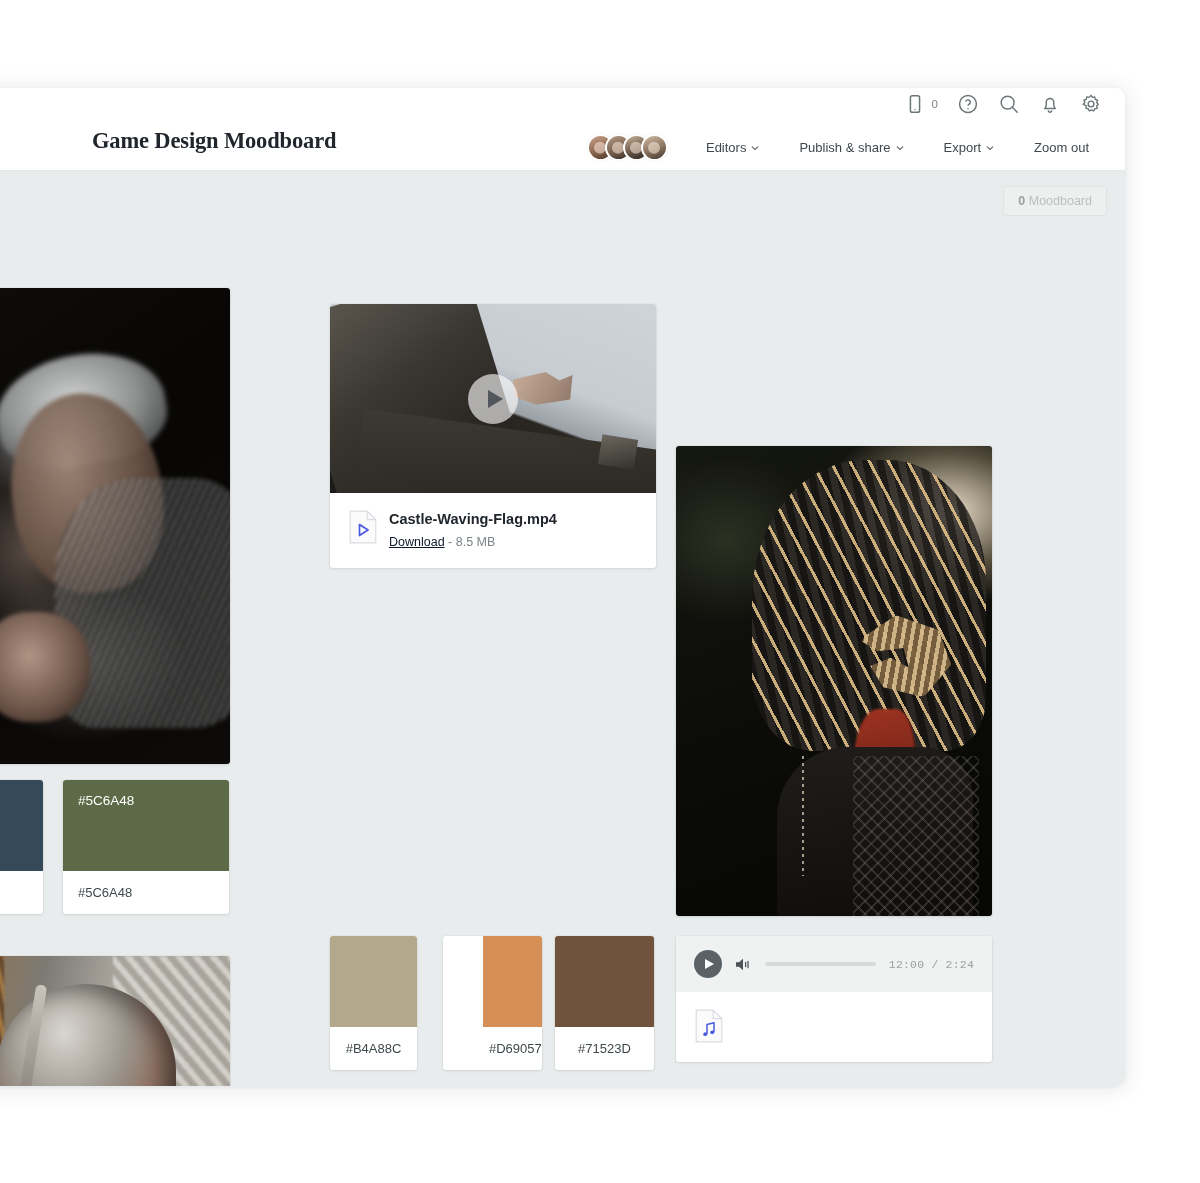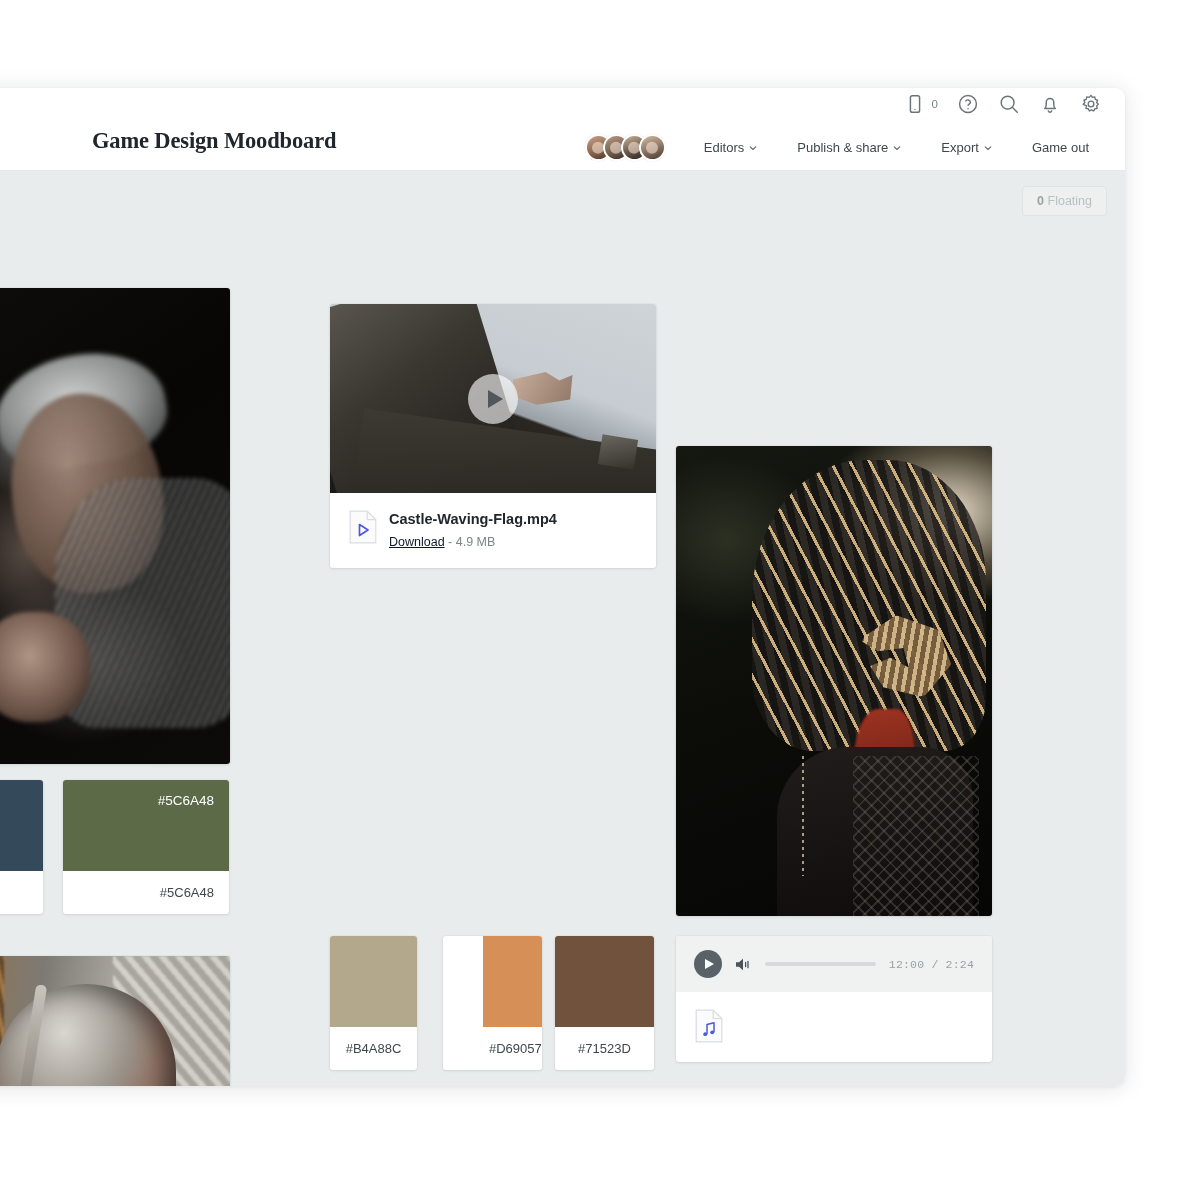--- a/index.html
+++ b/index.html
@@ -433,49 +433,49 @@
       <div class="hmenu">
         <span>Export</span>
         <span class="caret">
           <svg viewBox="0 0 10 10" fill="none" stroke="#5a6468" stroke-width="1.3" stroke-linecap="round">
               <path d="M1.5 3.5 5 6.8 8.5 3.5"></path>
             </svg>
         </span>
       </div>
 
       <div class="hmenu">
-        <span>Game out</span>
+        <span>Zoom out</span>
       </div>
     </div>
   </div>
 
   <div class="canvas">
 
     <div class="unsorted-badge">
       <b>0</b>
-      <span>Floating</span>
+      <span>Moodboard</span>
     </div>
 
     <div class="card" style="left:-80px; top:117px; width:390px; height:476px;">
       <div class="photo-shaman" style="position:relative; left:0; top:0; width:100%; height:100%;">
         <div class="shaman-hair"></div>
         <div class="shaman-head"></div>
         <div class="shaman-fur"></div>
         <div class="shaman-hands"></div>
       </div>
     </div>
 
     <div class="card" style="left:-80px; top:609px; width:203px;">
       <div class="swatch-fill" style="background:#344A5A;">
         
       </div>
       <div class="swatch-label">A5A</div>
     </div>
 
-    <div class="card" style="left:143px; top:609px; width:166px;text-align:right;">
+    <div class="card" style="left:143px; top:609px; width:166px;">
       <div class="swatch-fill" style="background:#5C6A48;">
         <span>#5C6A48</span>
       </div>
       <div class="swatch-label">#5C6A48</div>
     </div>
 
     <div class="card" style="left:-80px; top:785px; width:390px; height:230px;">
       <div class="photo-helmet" style="position:relative; left:0; top:0; width:100%; height:100%;">
         <div class="helmet-fur"></div>
         <div class="helmet-rock"></div>
@@ -499,21 +499,21 @@
         <span class="file-icon">
           <svg viewBox="0 0 28 34" fill="none">
             <path d="M1.2 1.2h17L26.8 9.6v23.2H1.2Z" fill="#fbfbfc" stroke="#d9dde1" stroke-width="1.2"></path>
             <path d="M18.2 1.2v8.4h8.6" fill="none" stroke="#d9dde1" stroke-width="1.2"></path>
             <path d="M10.5 14.5 19 20l-8.5 5.5Z" fill="none" stroke="#4a5ae0" stroke-width="1.7" stroke-linejoin="round"></path>
           </svg>
         </span>
         <div>
           <div class="file-name">Castle-Waving-Flag.mp4</div>
           <div class="file-meta">
-            <a>Download</a><span> - </span><span>4.9 MB</span>
+            <a>Download</a><span> - </span><span>8.5 MB</span>
           </div>
         </div>
       </div>
     </div>
 
 
     <div class="card" style="left:410px; top:765px; width:87px;">
       <div class="swatch-fill" style="background:#B4A88C; height:91px;"></div>
       <div class="swatch-label" style="text-align:center; padding:14px 6px;">#B4A88C</div>
     </div>

